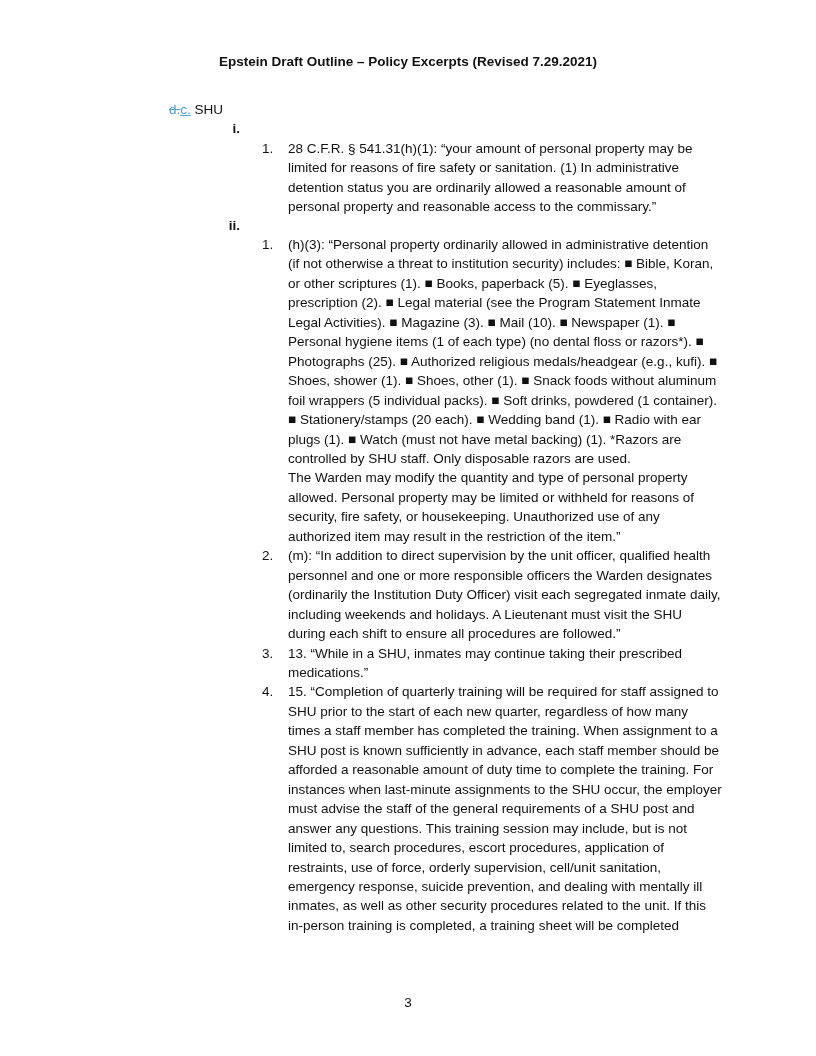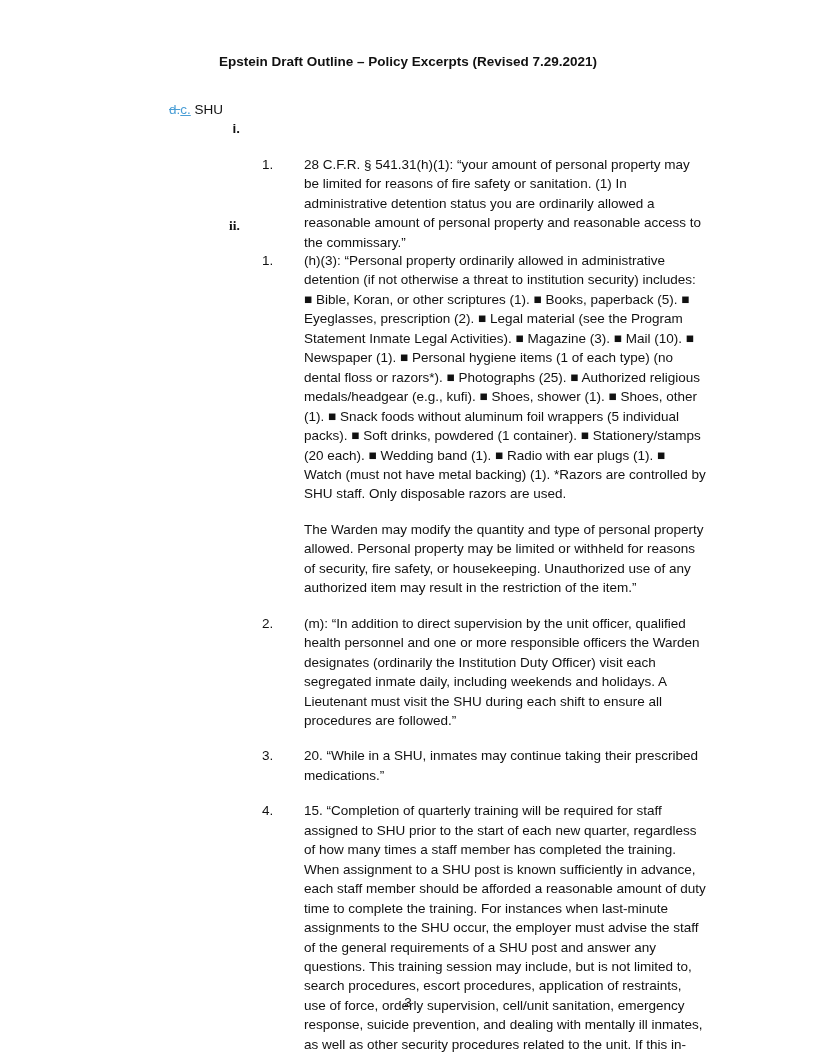--- a/index.html
+++ b/index.html
@@ -25,21 +25,21 @@
       font-size: 13.5px; line-height: 19.5px; font-weight: bold;
     }
     .lvl2 .num { display: inline-block; width: 20px; text-align: right; margin-right: 0; }
     .lvl2 .txt { position: absolute; left: 20px; white-space: nowrap; }
     .items {
       position: absolute; left: 262px; width: 460px;
       font-size: 13.5px; line-height: 19.45px;
     }
     .item { position: relative; padding-left: 26px; }
     .item .n { position: absolute; left: 0; top: 0; }
-    .item p { margin: 16px; }
+    .item p { margin: 0; }
     .pagenum {
       position: absolute; top: 990px; left: 0; width: 816px; text-align: center;
       font-size: 13.5px; line-height: 18px;
     }
   </style>
 </head>
 <body>
 
 <div class="page">
 
@@ -52,36 +52,36 @@
   <div class="lvl2" style="top:115px;">
     <span class="num">i.</span>
   </div>
   <div class="items" style="top:135px;">
     <div class="item">
       <span class="n">1.</span>
       <p>28 C.F.R. § 541.31(h)(1):  “your amount of personal property may be limited for reasons of fire safety or sanitation.  (1) In administrative detention status you are ordinarily allowed a reasonable amount of personal property and reasonable access to the commissary.”</p>
     </div>
   </div>
 
-  <div class="lvl2" style="top:212px;font-family:Liberation Serif, serif;">
+  <div class="lvl2" style="top:212px;">
     <span class="num">ii.</span>
   </div>
   <div class="items" style="top:231px;">
     <div class="item">
       <span class="n">1.</span>
       <p>(h)(3):  “Personal property ordinarily allowed in administrative detention (if not otherwise a threat to institution security) includes: ■ Bible, Koran, or other scriptures (1). ■ Books, paperback (5). ■ Eyeglasses, prescription (2). ■ Legal material (see the Program Statement Inmate Legal Activities). ■ Magazine (3). ■ Mail (10). ■ Newspaper (1). ■ Personal hygiene items (1 of each type) (no dental floss or razors*). ■ Photographs (25). ■ Authorized religious medals/headgear (e.g., kufi). ■ Shoes, shower (1). ■ Shoes, other (1). ■ Snack foods without aluminum foil wrappers (5 individual packs). ■ Soft drinks, powdered (1 container). ■ Stationery/stamps (20 each). ■ Wedding band (1). ■ Radio with ear plugs (1). ■ Watch (must not have metal backing) (1). *Razors are controlled by SHU staff. Only disposable razors are used.</p>
       <p>The Warden may modify the quantity and type of personal property allowed. Personal property may be limited or withheld for reasons of security, fire safety, or housekeeping. Unauthorized use of any authorized item may result in the restriction of the item.”</p>
     </div>
     <div class="item">
       <span class="n">2.</span>
       <p>(m):  “In addition to direct supervision by the unit officer, qualified health personnel and one or more responsible officers the Warden designates (ordinarily the Institution Duty Officer) visit each segregated inmate daily, including weekends and holidays. A Lieutenant must visit the SHU during each shift to ensure all procedures are followed.”</p>
     </div>
     <div class="item">
       <span class="n">3.</span>
-      <p>20.  “While in a SHU, inmates may continue taking their prescribed medications.”</p>
+      <p>13.  “While in a SHU, inmates may continue taking their prescribed medications.”</p>
     </div>
     <div class="item">
       <span class="n">4.</span>
       <p>15.  “Completion of quarterly training will be required for staff assigned to SHU prior to the start of each new quarter, regardless of how many times a staff member has completed the training.  When assignment to a SHU post is known sufficiently in advance, each staff member should be afforded a reasonable amount of duty time to complete the training. For instances when last-minute assignments to the SHU occur, the employer must advise the staff of the general requirements of a SHU post and answer any questions. This training session may include, but is not limited to, search procedures, escort procedures, application of restraints, use of force, orderly supervision, cell/unit sanitation, emergency response, suicide prevention, and dealing with mentally ill inmates, as well as other security procedures related to the unit. If this in-person training is completed, a training sheet will be completed</p>
     </div>
   </div>
 
   <div class="pagenum">3</div>
 </div>
 

